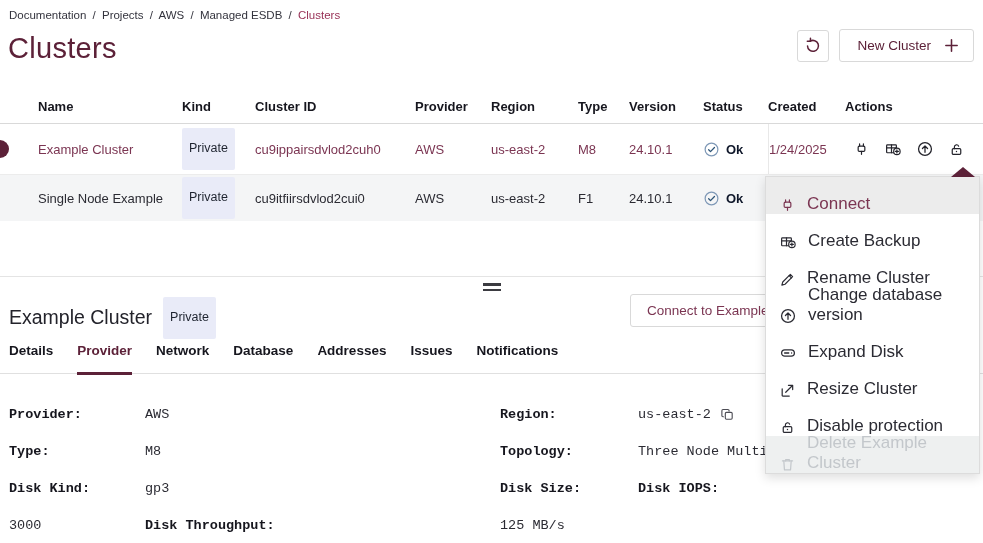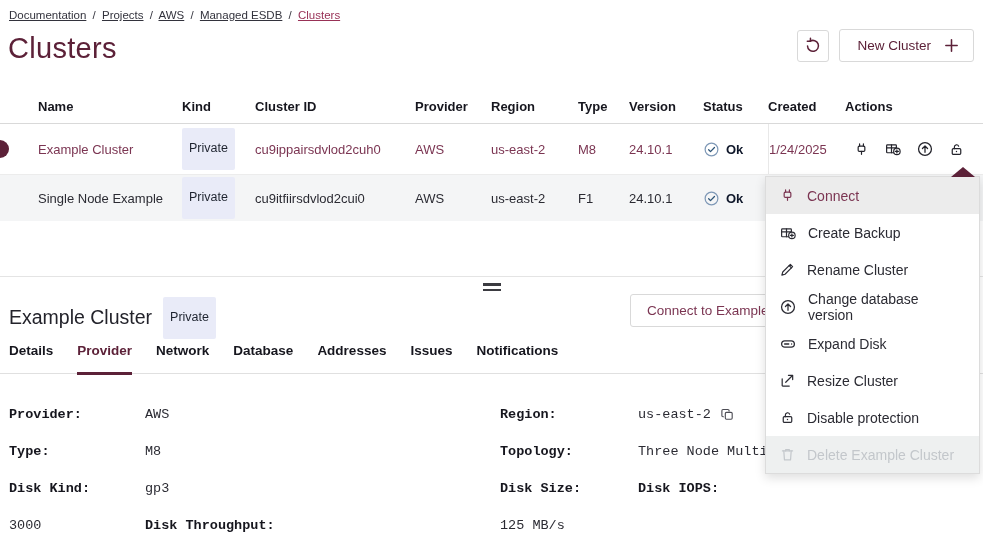--- a/index.html
+++ b/index.html
@@ -1,21 +1,21 @@
 <!DOCTYPE html>
 <html><head>
 <meta charset="utf-8">
 <style>
   html,body{margin:0;padding:0;background:#fff;}
   body{font-family:"Liberation Sans",sans-serif;color:#2b2b33;}
   .app{position:relative;width:983px;height:543px;overflow:hidden;background:#fff;}
 
   
   .breadcrumb{padding:9px 0 0 9px;font-size:11.5px;color:#33333d;}
-  .breadcrumb .crumb{color:#33333d;text-decoration:underline;}
+  .breadcrumb .crumb{color:#33333d;}
   .breadcrumb .crumb.current{color:#983156;}
   .breadcrumb .sep{color:#33333d;margin:0 3px;}
 
   
   .page-head{position:relative;margin:10px 0 0 8px;}
   .page-title{font-size:29px;font-weight:500;letter-spacing:.3px;color:#5c2138;line-height:34px;margin:0;}
   .head-actions{position:absolute;top:-2px;right:9px;display:flex;gap:10px;align-items:center;}
   .icon-btn{width:32px;height:32px;border:1px solid #d9d9d9;border-radius:3px;background:#fff;display:flex;align-items:center;justify-content:center;color:#5c2138;cursor:pointer;}
   .new-cluster-btn{height:33px;border:1px solid #d9d9d9;border-radius:3px;background:#fff;color:#5c2138;font-size:13.5px;font-family:inherit;display:flex;align-items:center;gap:12px;padding:0 13px 0 17px;cursor:pointer;}
 
@@ -32,21 +32,21 @@
   .badge{display:inline-block;background:#e9ebf8;color:#1f2430;font-size:12.5px;padding:14px 7px;border-radius:2px;line-height:1.1;}
   .status-cell{display:flex;align-items:center;gap:6px;}
   .status-text{color:#0f172a;font-weight:bold;}
   .row-1 .cell-created{border-left:1px solid #e8e8e8;}
   .actions-cell{display:flex;align-items:center;gap:14px;color:#23232b;padding-left:8px;}
   .actions-cell .aicon{display:flex;align-items:center;cursor:pointer;}
 
   
   .context-menu{position:absolute;left:765px;top:176px;width:213px;background:#fff;border:1px solid #dcdcdc;box-shadow:0 4px 10px rgba(0,0,0,.13);z-index:10;}
   .menu-pointer{position:absolute;top:-10px;right:4px;width:0;height:0;border-left:12px solid transparent;border-right:12px solid transparent;border-bottom:10px solid #5c2138;}
-  .menu-item{height:37px;display:flex;align-items:center;gap:11px;padding:0 13px;font-size:14px;color:#2b2b33;cursor:pointer;}
+  .menu-item{height:37px;display:flex;align-items:flex-end;gap:11px;padding:0 13px;font-size:17px;color:#2b2b33;cursor:pointer;}
   .menu-item.highlighted{background:#ececec;color:#7b3552;}
   .menu-item.disabled{background:#eef0f0;color:#c3c7cb;cursor:default;}
 
   
   .panel-divider{position:absolute;top:276px;left:0;right:0;border-top:1px solid #e4e4e4;}
   .drag-handle{position:absolute;top:283px;left:50%;transform:translateX(-50%);display:flex;flex-direction:column;gap:3px;cursor:row-resize;}
   .drag-handle span{display:block;width:18px;height:2.5px;background:#3b3b41;}
   .panel-title-row{position:absolute;top:297px;left:9px;display:flex;align-items:center;gap:11px;}
   .panel-title{font-size:19.5px;color:#23232b;font-weight:400;}
   .connect-btn{position:absolute;top:294px;left:630px;width:205px;height:33px;border:1px solid #d9d9d9;border-radius:3px;background:#fff;color:#7b3552;font-size:13.5px;font-family:inherit;display:flex;align-items:center;padding:0 16px;white-space:nowrap;overflow:hidden;z-index:5;cursor:pointer;}

